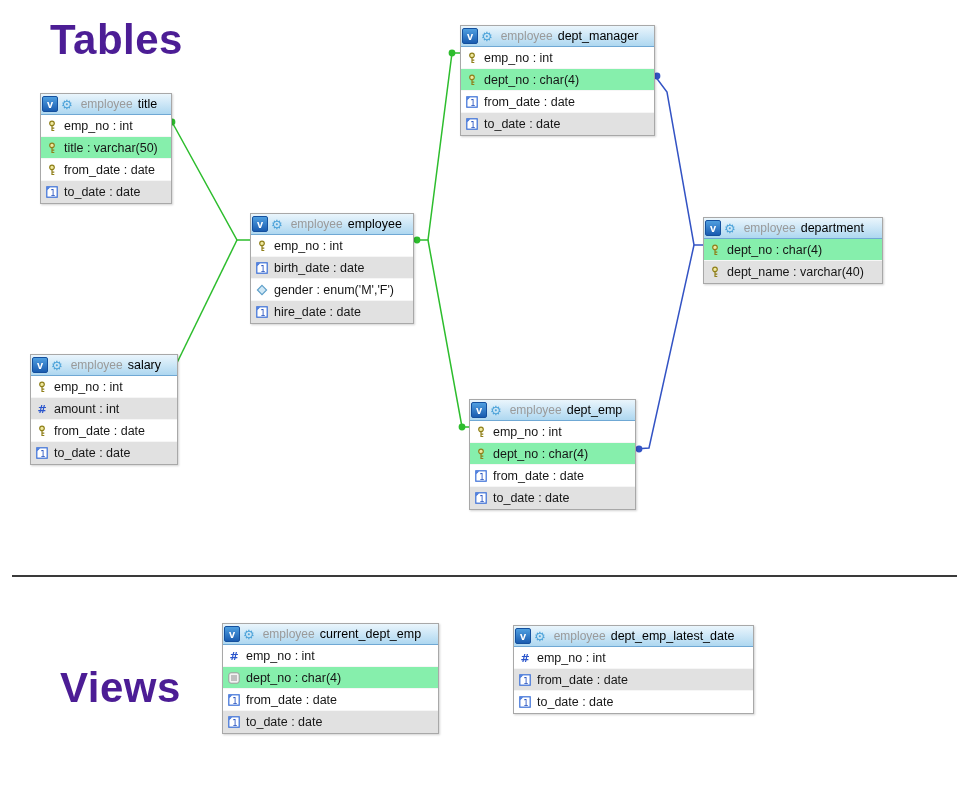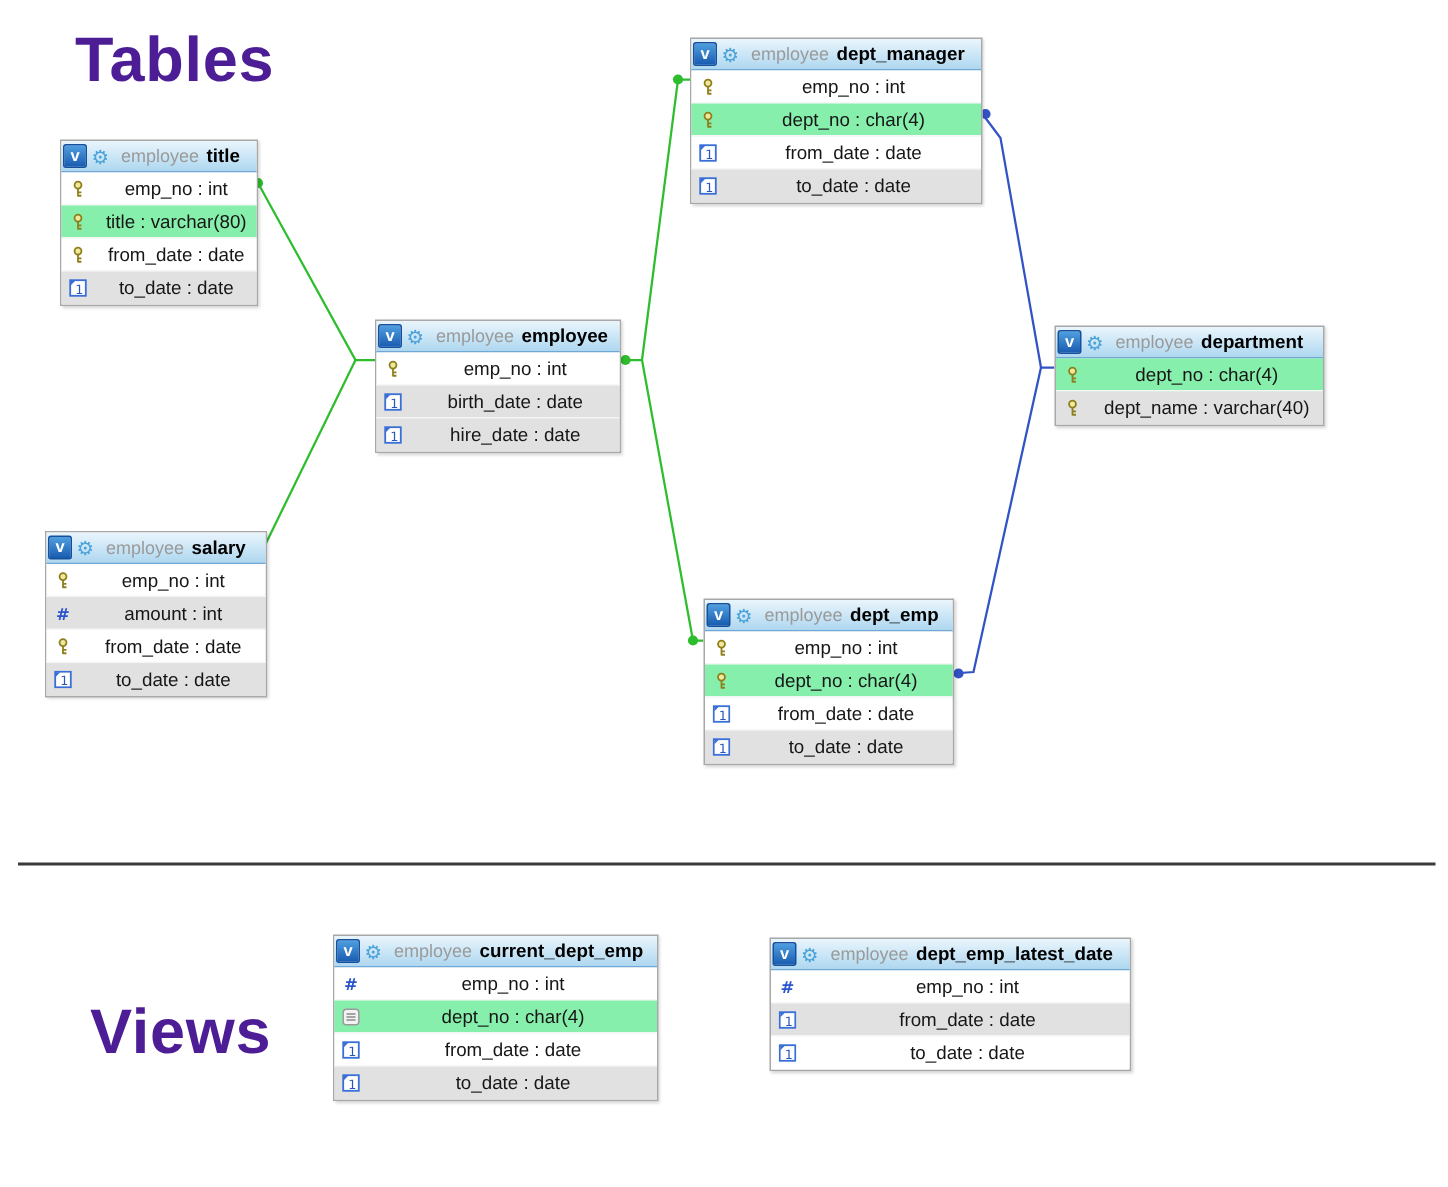--- a/index.html
+++ b/index.html
@@ -30,33 +30,33 @@
     white-space:nowrap;overflow:hidden;
   }
   .v-badge{
     width:16px;height:16px;flex:0 0 16px;margin:1px 3px 1px 1px;
     background:linear-gradient(to bottom,#4f9fe0,#1a5cb0);
     border:1px solid #14509e;border-radius:2px;box-sizing:border-box;
     color:#ffffff;font-size:11px;font-weight:700;line-height:14px;text-align:center;
   }
   .gear{flex:0 0 auto;color:#4da3d9;font-size:13px;line-height:13px;margin-right:8px;}
   .schema-name{color:#9a9a9a;font-size:12px;margin-right:5px;}
-  .entity-name{color:#000000;font-size:12.5px;font-weight:700;}
+  .entity-name{color:#000000;font-size:12.5px;font-weight:400;}
   .entity-rows{display:block;}
   .column-row{
     height:22px;display:flex;align-items:center;box-sizing:border-box;
     border-bottom:1px solid #f6f6f6;white-space:nowrap;overflow:hidden;
     font-size:12.5px;color:#161616;
   }
   .column-row:last-child{border-bottom:none;}
   .bg-white{background:#ffffff;}
   .bg-pink{background:#86efac;}
   .bg-gray{background:#e1e1e1;}
   .col-icon{width:12px;height:12px;flex:0 0 12px;margin:0 6px 0 5px;display:inline-flex;align-items:center;justify-content:center;}
-  .col-label{flex:1 1 auto;text-align:center;}
+  .col-label{flex:1 1 auto;}
 </style>
 </head>
 <body>
 
 <svg id="connector-layer" width="965" height="791" viewBox="0 0 965 791">
     <polyline points="172,122 237,240 250,240" fill="none" stroke="#2dbd2d" stroke-width="1.5"></polyline>
     <polyline points="173,371 237,240" fill="none" stroke="#2dbd2d" stroke-width="1.5"></polyline>
     <polyline points="414,240 428,240 452,53 460,53" fill="none" stroke="#2dbd2d" stroke-width="1.5"></polyline>
     <polyline points="428,240 462,427 469,427" fill="none" stroke="#2dbd2d" stroke-width="1.5"></polyline>
     <polyline points="655,76 667,92 694,245 703,245" fill="none" stroke="#3353c4" stroke-width="1.5"></polyline>
@@ -94,21 +94,21 @@
           </span>
     <span class="col-label">emp_no : int</span>
   </div>
         <div class="column-row bg-pink">
     <span class="col-icon">
             <svg width="12" height="12" viewBox="0 0 12 12">
               <circle cx="6" cy="3.4" r="2.3" fill="#efe9a0" stroke="#8f7f1a" stroke-width="1.2"></circle>
               <path d="M6 5.7 L6 11 M6 8.2 L8.3 8.2 M6 10.5 L8.3 10.5" stroke="#8f7f1a" stroke-width="1.2" fill="none"></path>
             </svg>
           </span>
-    <span class="col-label">title : varchar(80)</span>
+    <span class="col-label">title : varchar(50)</span>
   </div>
         <div class="column-row bg-white">
     <span class="col-icon">
             <svg width="12" height="12" viewBox="0 0 12 12">
               <circle cx="6" cy="3.4" r="2.3" fill="#efe9a0" stroke="#8f7f1a" stroke-width="1.2"></circle>
               <path d="M6 5.7 L6 11 M6 8.2 L8.3 8.2 M6 10.5 L8.3 10.5" stroke="#8f7f1a" stroke-width="1.2" fill="none"></path>
             </svg>
           </span>
     <span class="col-label">from_date : date</span>
   </div>
@@ -191,20 +191,28 @@
   </div>
         <div class="column-row bg-gray">
     <span class="col-icon">
             <svg width="12" height="12" viewBox="0 0 12 12">
               <rect x="0.8" y="0.8" width="10.4" height="10.4" fill="#ffffff" stroke="#3a6fd8" stroke-width="1.2"></rect>
               <path d="M1.2 1.2 L4.2 1.2 L1.2 4.2 Z" fill="#3a6fd8"></path>
               <text x="6.9" y="9.7" font-size="8.5" fill="#2a55c0" text-anchor="middle" font-family="DejaVu Sans, sans-serif">1</text>
             </svg>
           </span>
     <span class="col-label">birth_date : date</span>
+  </div>
+        <div class="column-row bg-white">
+    <span class="col-icon">
+            <svg width="12" height="12" viewBox="0 0 12 12">
+              <path d="M6 1.4 L10.6 6 L6 10.6 L1.4 6 Z" fill="#cfe7f5" stroke="#5b9dc8" stroke-width="1.1"></path>
+            </svg>
+          </span>
+    <span class="col-label">gender : enum('M','F')</span>
   </div>
         <div class="column-row bg-gray">
     <span class="col-icon">
             <svg width="12" height="12" viewBox="0 0 12 12">
               <rect x="0.8" y="0.8" width="10.4" height="10.4" fill="#ffffff" stroke="#3a6fd8" stroke-width="1.2"></rect>
               <path d="M1.2 1.2 L4.2 1.2 L1.2 4.2 Z" fill="#3a6fd8"></path>
               <text x="6.9" y="9.7" font-size="8.5" fill="#2a55c0" text-anchor="middle" font-family="DejaVu Sans, sans-serif">1</text>
             </svg>
           </span>
     <span class="col-label">hire_date : date</span>

